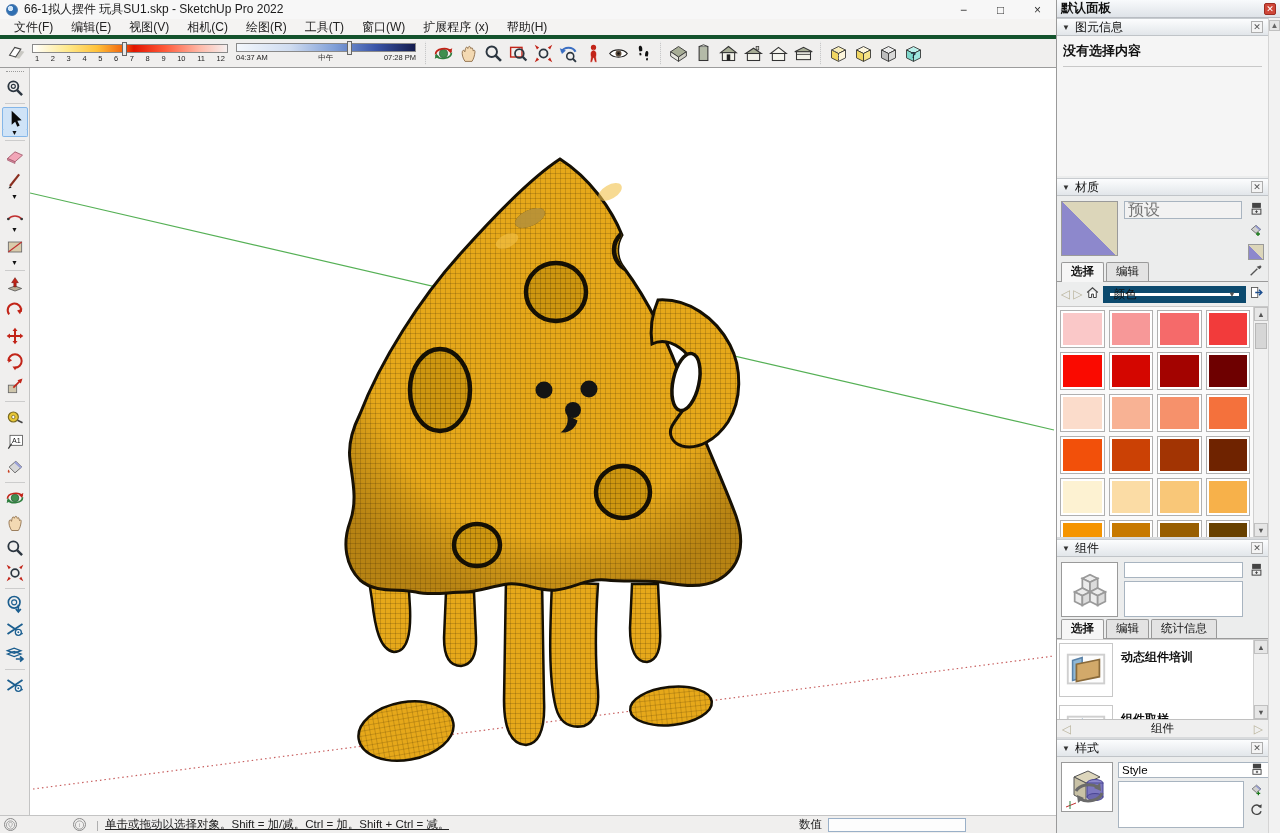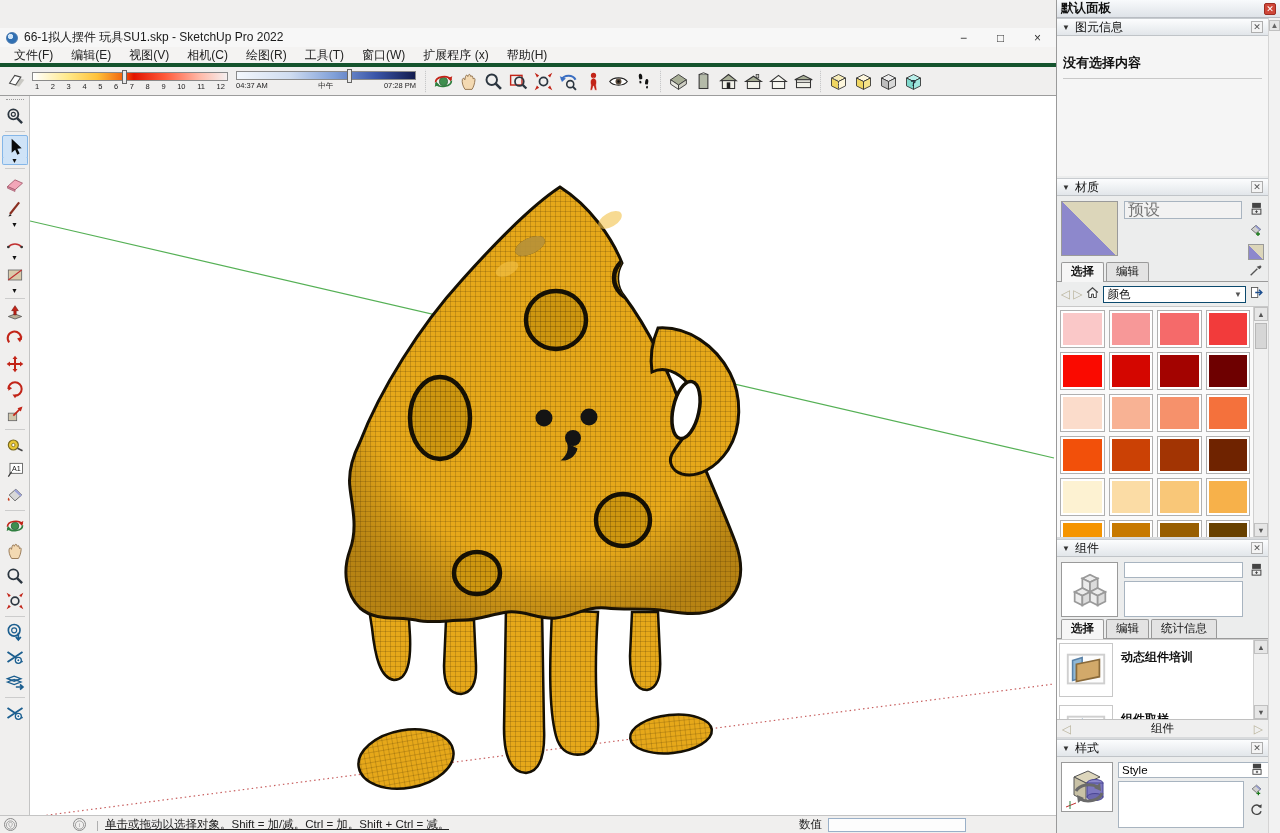--- a/index.html
+++ b/index.html
@@ -3,21 +3,21 @@
 <meta charset="utf-8">
 <style>
   * { margin:0; padding:0; box-sizing:border-box; }
   html,body { width:1280px; height:833px; overflow:hidden;
     font-family:"Liberation Sans","DejaVu Sans",sans-serif; font-size:12px; color:#111;
     background:#f0efee; }
   #app { position:relative; width:1280px; height:833px; background:#f0efee; }
 
   
   .main { position:absolute; left:0; top:0; width:1056px; height:833px; display:flex; flex-direction:column; }
-  .titlebar { height:19px; display:flex; align-items:center; background:#f7f7f7; padding-left:6px; flex:0 0 auto;margin-top:28px; }
+  .titlebar { height:19px; display:flex; align-items:center; background:#f7f7f7; padding-left:6px; flex:0 0 auto; }
   .app-logo { width:12px; height:12px; border-radius:50%; background:radial-gradient(circle at 35% 35%, #cfe4f7 30%, #2f6fb2 31%); margin-right:6px; border:1px solid #4a7ab0; }
   .title-text { font-size:12px; color:#1a1a1a; white-space:nowrap; }
   .win-controls { margin-left:auto; display:flex; height:100%; }
   .win-btn { width:37px; height:100%; display:flex; align-items:center; justify-content:center; font-size:12px; color:#333; }
 
   .menubar { height:20px; display:flex; align-items:center; gap:2px; background:#f4f3f2; padding-left:6px; border-bottom:4px solid #14532d; flex:0 0 auto; }
   .menu-item { padding:2px 8px; font-size:12px; color:#222; white-space:nowrap; }
 
   .toolbar { height:29px; display:flex; align-items:center; background:#f0efee; border-bottom:1px solid #9c9c9c; padding-left:4px; flex:0 0 auto; }
   .tb-sep { width:1px; height:24px; background:#c8c8c8; margin:0 5px; border-right:1px dotted #e8e8e8; }
@@ -62,38 +62,38 @@
   .rp-close { margin-left:auto; width:12px; height:12px; background:#cf4638; color:#fff; font-size:9px; line-height:11px; text-align:center; border:1px solid #9c2c22; border-radius:2px; }
   .rp-body { flex:1; display:flex; min-height:0; }
   .rp-content { width:211px; display:flex; flex-direction:column; min-height:0; }
   .rp-scroll { width:13px; background:#f2f2f2; border-left:1px solid #d4d4d4; display:flex; flex-direction:column; align-items:center; padding-top:2px; font-size:8px; color:#666; }
   .rp-scroll .arr { width:11px; height:11px; background:#e6e6e6; border:1px solid #c0c0c0; display:flex; align-items:center; justify-content:center; }
 
   .sec-header { height:18px; background:linear-gradient(#fcfdfe,#e2e6ea); border-top:1px solid #c8ccd0; border-bottom:1px solid #c0c4c8; display:flex; align-items:center; padding:0 5px; font-size:12px; flex:0 0 auto; }
   .sec-caret { font-size:8px; margin-right:5px; color:#333; }
   .sec-x { margin-left:auto; width:12px; height:12px; border:1px solid #aeaeae; background:#f4f4f4; color:#555; font-size:9px; line-height:10px; text-align:center; }
 
-  .entity-body { height:140px; background:#f5f5f5; padding:16px 6px; flex:0 0 auto; }
+  .entity-body { height:140px; background:#f5f5f5; padding:4px 6px; flex:0 0 auto; }
   .entity-empty { font-weight:bold; font-size:13px; padding:2px 0 6px 0; border-bottom:1px solid #c8c8c8; }
 
   .mat-top { display:flex; padding:5px 4px 3px 4px; gap:6px; flex:0 0 auto; }
   .mat-preview { width:57px; height:55px; border:1px solid #9a9a9a; background:linear-gradient(45deg,#8d88cc 49.6%,#dcd6ba 50%); }
   .mat-fields { flex:1; }
   .mat-name { width:100%; height:18px; border:1px solid #a8b4c0; background:#f2f2f2; color:#8a8a8a; font-size:16px; padding:0 3px; }
   .mat-side { display:flex; flex-direction:column; align-items:center; gap:3px; }
   .mini-swatch { width:16px; height:16px; border:1px solid #9a9a9a; background:linear-gradient(45deg,#8d88cc 49.6%,#dcd6ba 50%); }
 
   .tabs-row { display:flex; align-items:flex-end; padding:0 4px; height:19px; border-bottom:1px solid #9a9a9a; flex:0 0 auto; }
   .tab { border:1px solid #9a9a9a; border-bottom:none; background:#e3e3e3; padding:1px 9px 2px 9px; font-size:11.5px; margin-right:2px; border-radius:2px 2px 0 0; }
   .tab.active { background:#f6f6f6; font-weight:bold; position:relative; top:1px; padding-bottom:3px; }
   .tabs-row .tail { margin-left:auto; display:flex; align-items:center; }
 
   .nav-row { display:flex; align-items:center; gap:3px; padding:3px 4px; flex:0 0 auto; }
   .nav-arrow { color:#b9b39b; font-size:12px; }
-  .combo { flex:1; height:17px; border:1px solid #0c4a6e; background:#fff; display:flex; align-items:center; padding:0 3px; font-size:11.5px; }
+  .combo { flex:1; height:17px; border:7px solid #0c4a6e; background:#fff; display:flex; align-items:center; padding:0 3px; font-size:11.5px; }
   .combo .dd { margin-left:auto; color:#555; font-size:8px; }
 
   .palette-wrap { display:flex; height:231px; flex:0 0 auto; background:#fafafa; border-top:1px solid #c8c8c8; overflow:hidden; }
   .palette { flex:1; display:grid; grid-template-columns:repeat(4,1fr); gap:4px; padding:3px; align-content:start; overflow:hidden; }
   .sw { height:38px; border:1px solid #b0b0b0; background:#fff; padding:2px; }
   .sw > div { width:100%; height:100%; }
   .list-scroll { width:15px; background:#f0f0f0; border-left:1px solid #d0d0d0; display:flex; flex-direction:column; font-size:7.5px; color:#555; }
   .list-scroll .arr { height:14px; background:#e6e6e6; border:1px solid #c0c0c0; display:flex; align-items:center; justify-content:center; }
   .list-scroll .thumbtrack { flex:1; position:relative; }
   .list-scroll .thumb { position:absolute; top:2px; left:1px; right:1px; height:26px; background:#d6d6d6; border:1px solid #b8b8b8; }

